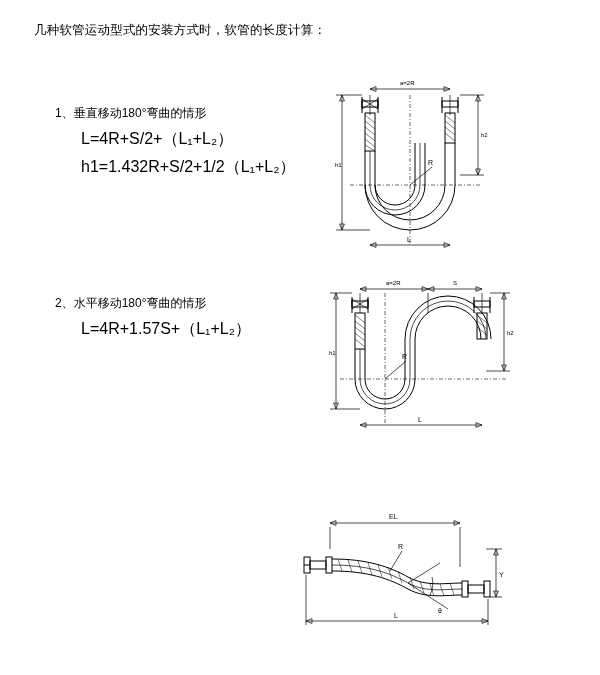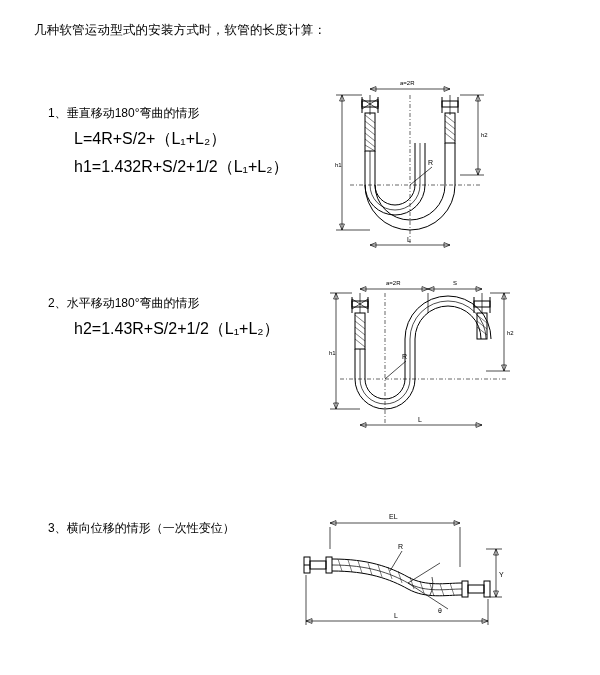--- a/index.html
+++ b/index.html
@@ -32,21 +32,21 @@
     position: absolute;
     left: 0;
     width: 600px;
   }
   .sec1 { top: 105px; }
   .sec2 { top: 295px; }
   .sec3 { top: 520px; }
 
   .formula-block {
     position: absolute;
-    left: 48px;
+    left: 55px;
     width: 260px;
   }
   .sec-title {
     font-size: 12px;
     white-space: nowrap;
     margin-bottom: 7px;
   }
   .formula {
     font-size: 16px;
     white-space: nowrap;
@@ -148,21 +148,21 @@
         <path class="ln thin" d="M60 170 l6 -2.4 v4.8 z" fill="#000"></path>
         <path class="ln thin" d="M140 170 l-6 -2.4 v4.8 z" fill="#000"></path>
         <text class="lbl-b" x="97" y="167">L</text>
       </svg>
     </div>
   </div>
 
   <div class="section sec2">
     <div class="formula-block">
       <div class="sec-title">2、水平移动180°弯曲的情形</div>
-      <div class="formula">h2=1.43R+S/2+1/2（L₁+L₂）</div>
+      <div class="formula">L=4R+1.57S+（L₁+L₂）</div>
     </div>
 
     <div class="drawing d2">
       <svg width="210" height="180" viewBox="0 0 210 180">
 
         <line class="ln thin" x1="50" y1="14" x2="118" y2="14"></line>
         <path class="ln thin" d="M50 14 l6 -2.4 v4.8 z" fill="#000"></path>
         <path class="ln thin" d="M118 14 l-6 -2.4 v4.8 z" fill="#000"></path>
         <text class="lbl" x="76" y="10">a=2R</text>
 
@@ -225,21 +225,20 @@
         <line class="ln thin" x1="50" y1="150" x2="172" y2="150"></line>
         <path class="ln thin" d="M50 150 l6 -2.4 v4.8 z" fill="#000"></path>
         <path class="ln thin" d="M172 150 l-6 -2.4 v4.8 z" fill="#000"></path>
         <text class="lbl-b" x="108" y="147">L</text>
       </svg>
     </div>
   </div>
 
   <div class="section sec3">
     <div class="formula-block">
-      <div class="sec-title">3、横向位移的情形（一次性变位）</div>
     </div>
 
     <div class="drawing d3">
       <svg width="230" height="130" viewBox="0 0 230 130">
 
         <line class="ln thin" x1="40" y1="18" x2="170" y2="18"></line>
         <path class="ln thin" d="M40 18 l6 -2.4 v4.8 z" fill="#000"></path>
         <path class="ln thin" d="M170 18 l-6 -2.4 v4.8 z" fill="#000"></path>
         <text class="lbl-b" x="99" y="14">EL</text>
         <line class="ln thin" x1="40" y1="22" x2="40" y2="44"></line>

